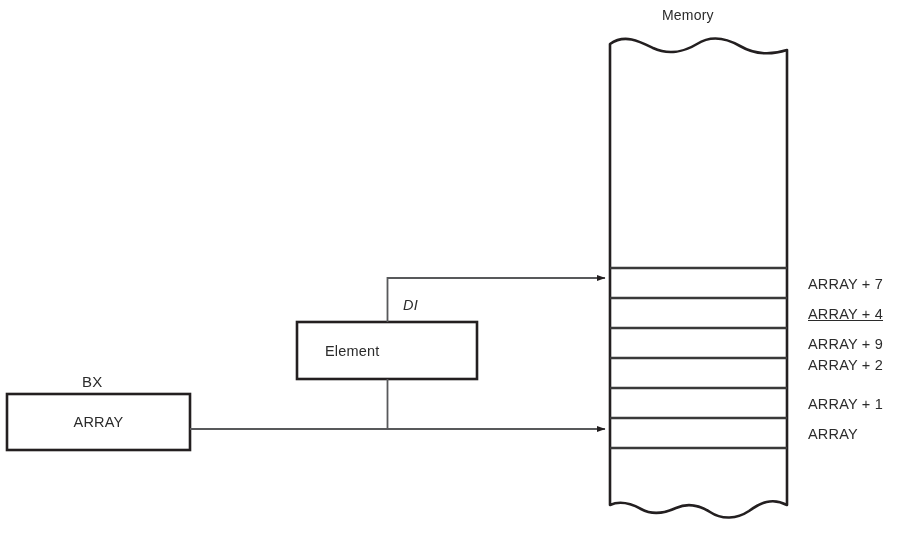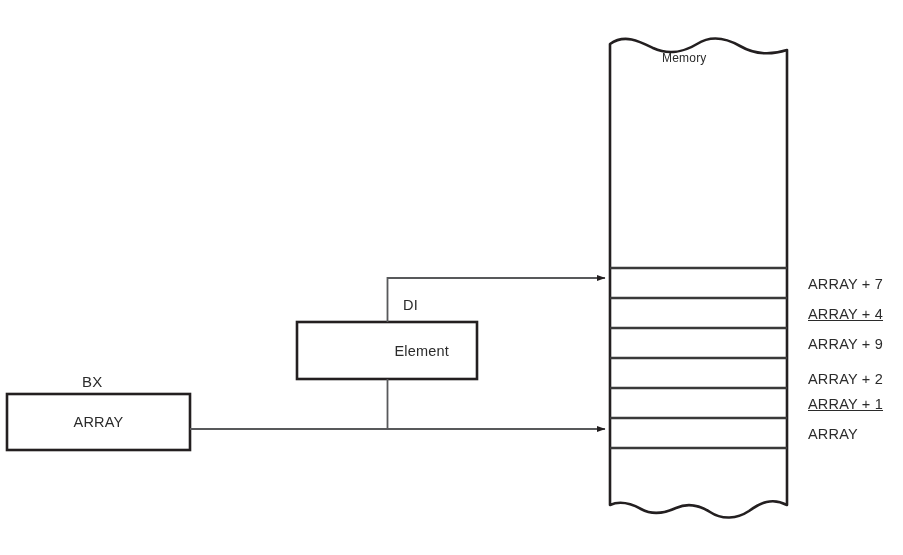--- a/index.html
+++ b/index.html
@@ -30,48 +30,49 @@
     font-family: "Liberation Sans", sans-serif;
     white-space: nowrap;
     letter-spacing: 0.2px;
   }
   .cell-label {
     font-size: 14.5px;
     left: 808px;
     line-height: 1;
   }
   #memory-title {
-    font-size: 12px;
+    font-size: 14px;
     left: 662px;
     top: 7px;
-    margin-top: 44px;
   }
   #bx-label {
     font-size: 15px;
     left: 82px;
     top: 373px;
   }
   #di-label {
     font-size: 14.5px;
     left: 403px;
     top: 297px;
+    font-style: italic;
   }
   #bx-box-text {
     font-size: 14.5px;
     left: 0px;
     top: 414px;
     width: 197px;
     text-align: center;
   }
   #element-box-text {
     font-size: 14.5px;
     left: 297px;
     top: 343px;
     width: 152px;
-    text-align: right;
+    text-align: left;
+    padding-left: 28px;
   }
 </style>
 </head>
 <body>
 
 <div id="canvas">
 
   <svg id="diagram-svg" viewBox="0 0 903 555" xmlns="http://www.w3.org/2000/svg">
 
     <defs>
@@ -123,17 +124,17 @@
 
   <div class="lbl" id="bx-box-text">ARRAY</div>
 
   <div class="lbl" id="di-label">DI</div>
 
   <div class="lbl" id="element-box-text">Element</div>
 
   <div class="lbl cell-label" style="top:277px;">ARRAY + 7</div>
   <div class="lbl cell-label" style="top:307px;text-decoration:underline;">ARRAY + 4</div>
   <div class="lbl cell-label" style="top:337px;">ARRAY + 9</div>
-  <div class="lbl cell-label" style="top:372px;">ARRAY + 2</div>
-  <div class="lbl cell-label" style="top:397px;text-decoration:underline;">ARRAY + 1</div>
+  <div class="lbl cell-label" style="top:358px;">ARRAY + 2</div>
+  <div class="lbl cell-label" style="top:397px;">ARRAY + 1</div>
   <div class="lbl cell-label" style="top:427px;">ARRAY</div>
 
 </div>
 
 </body></html>

